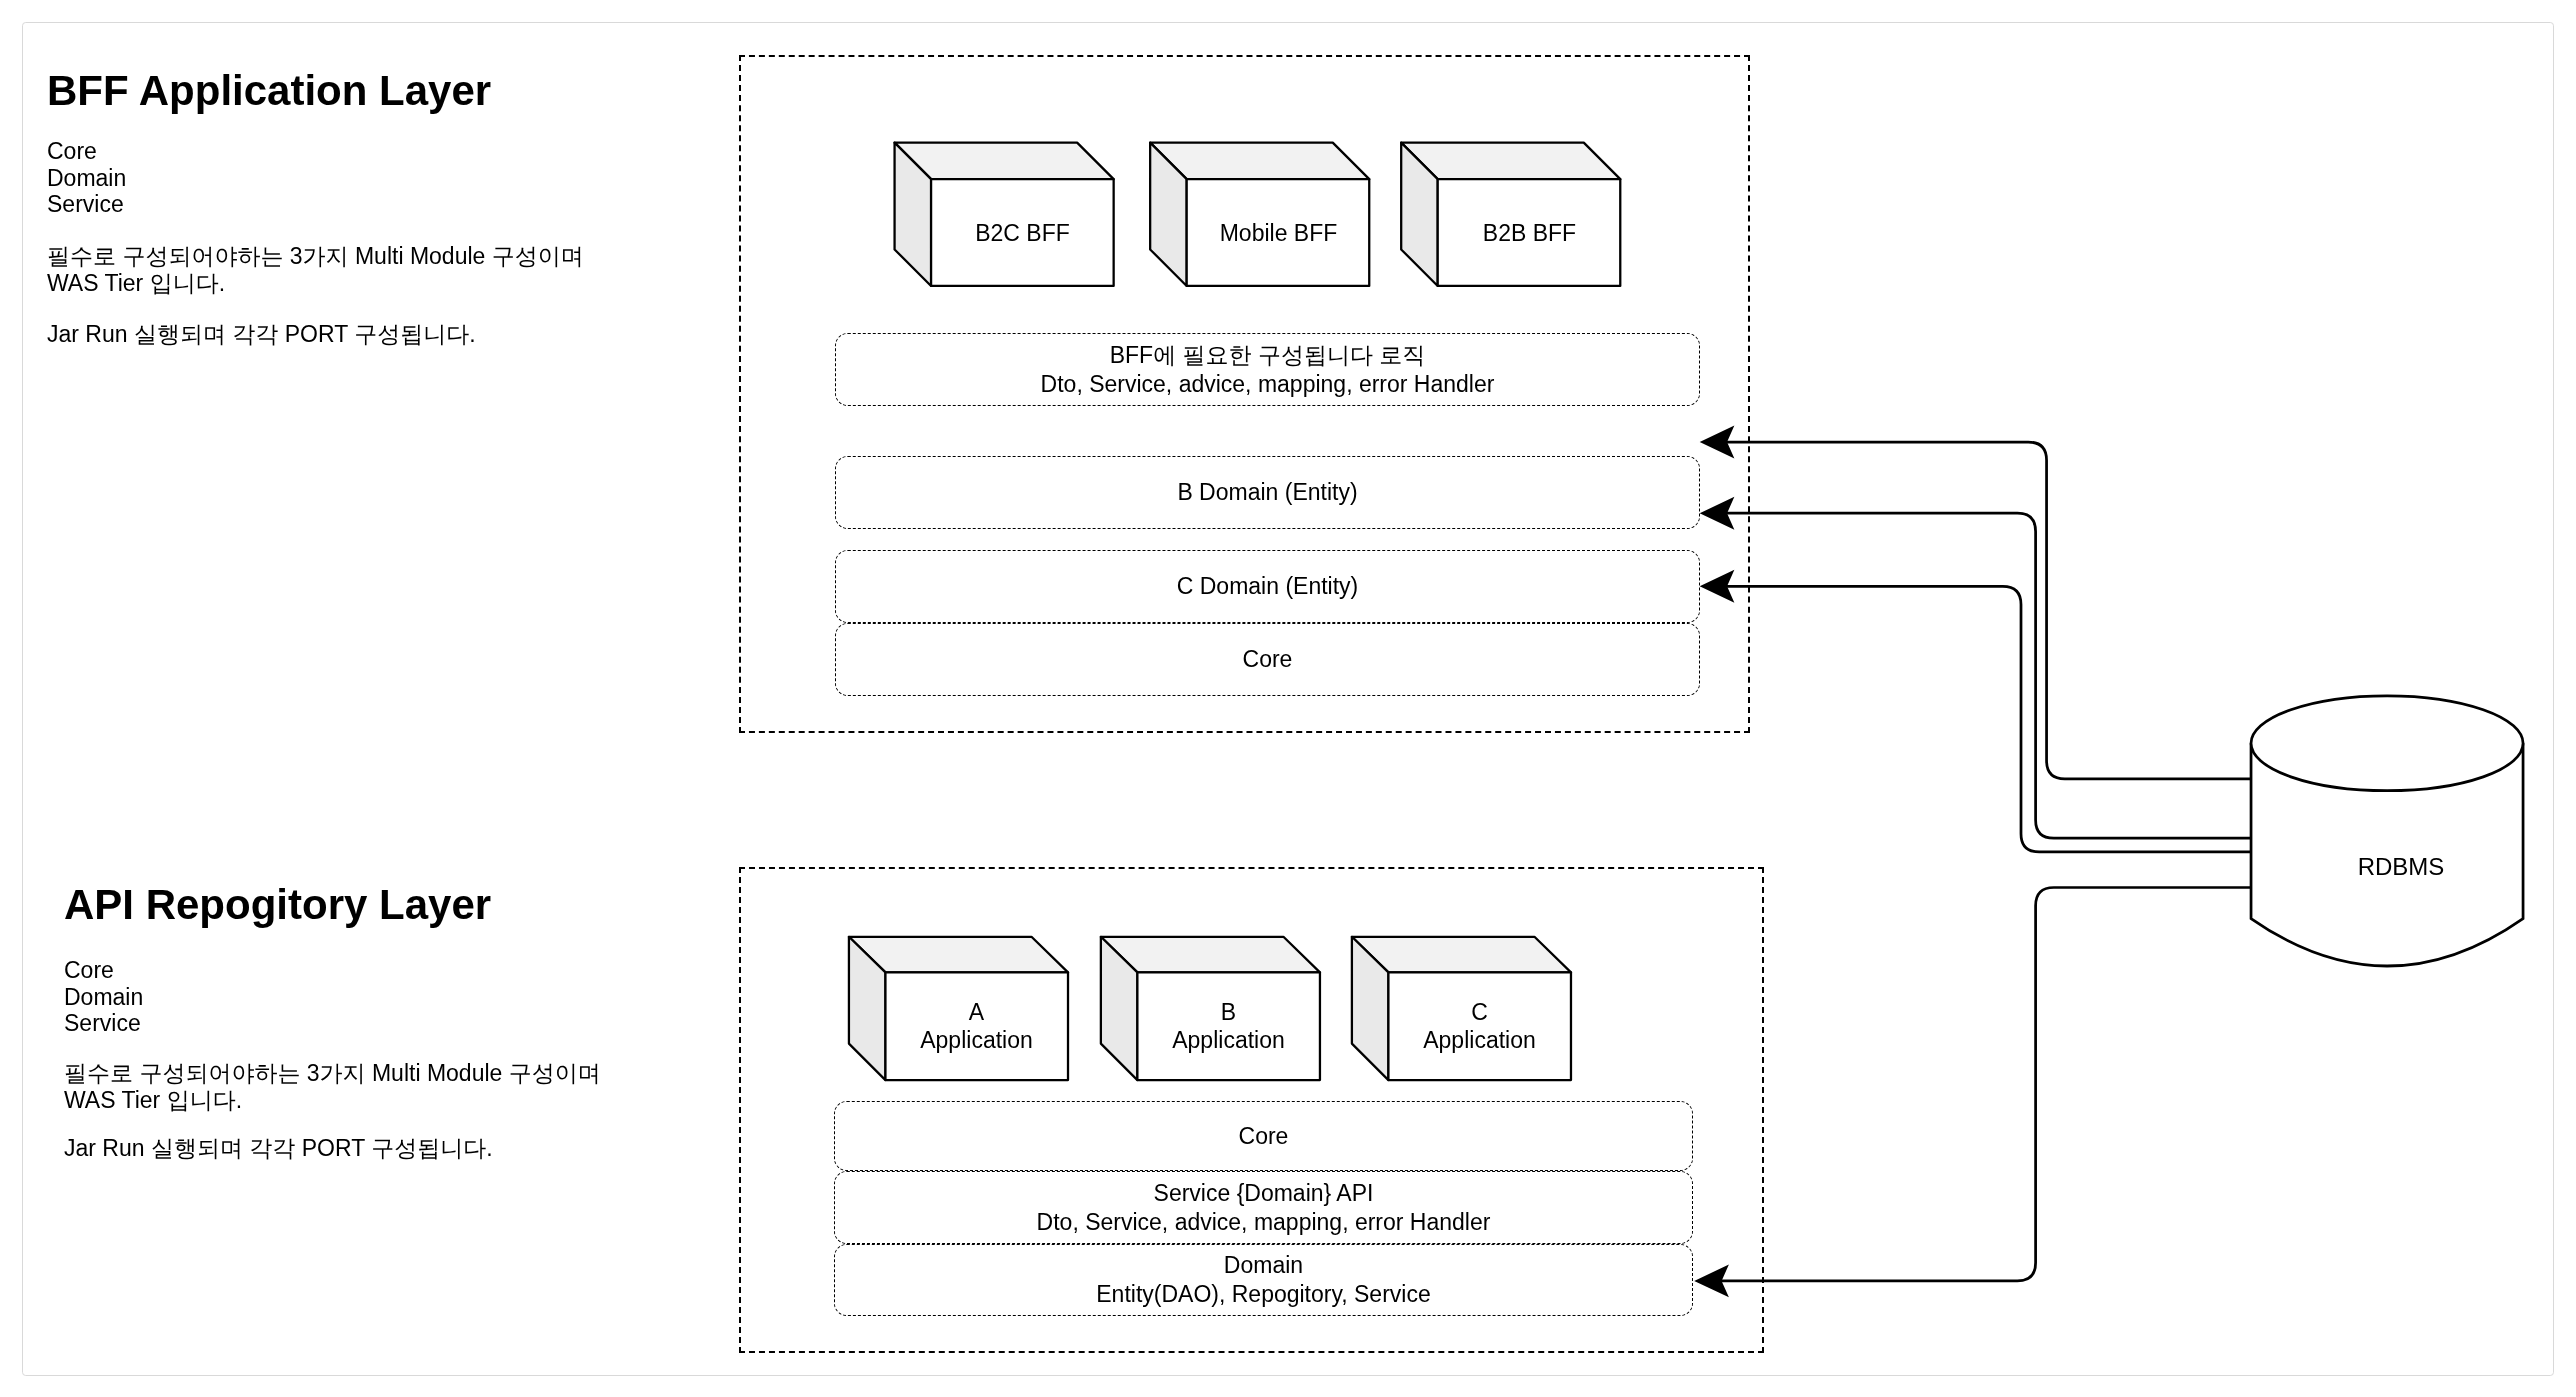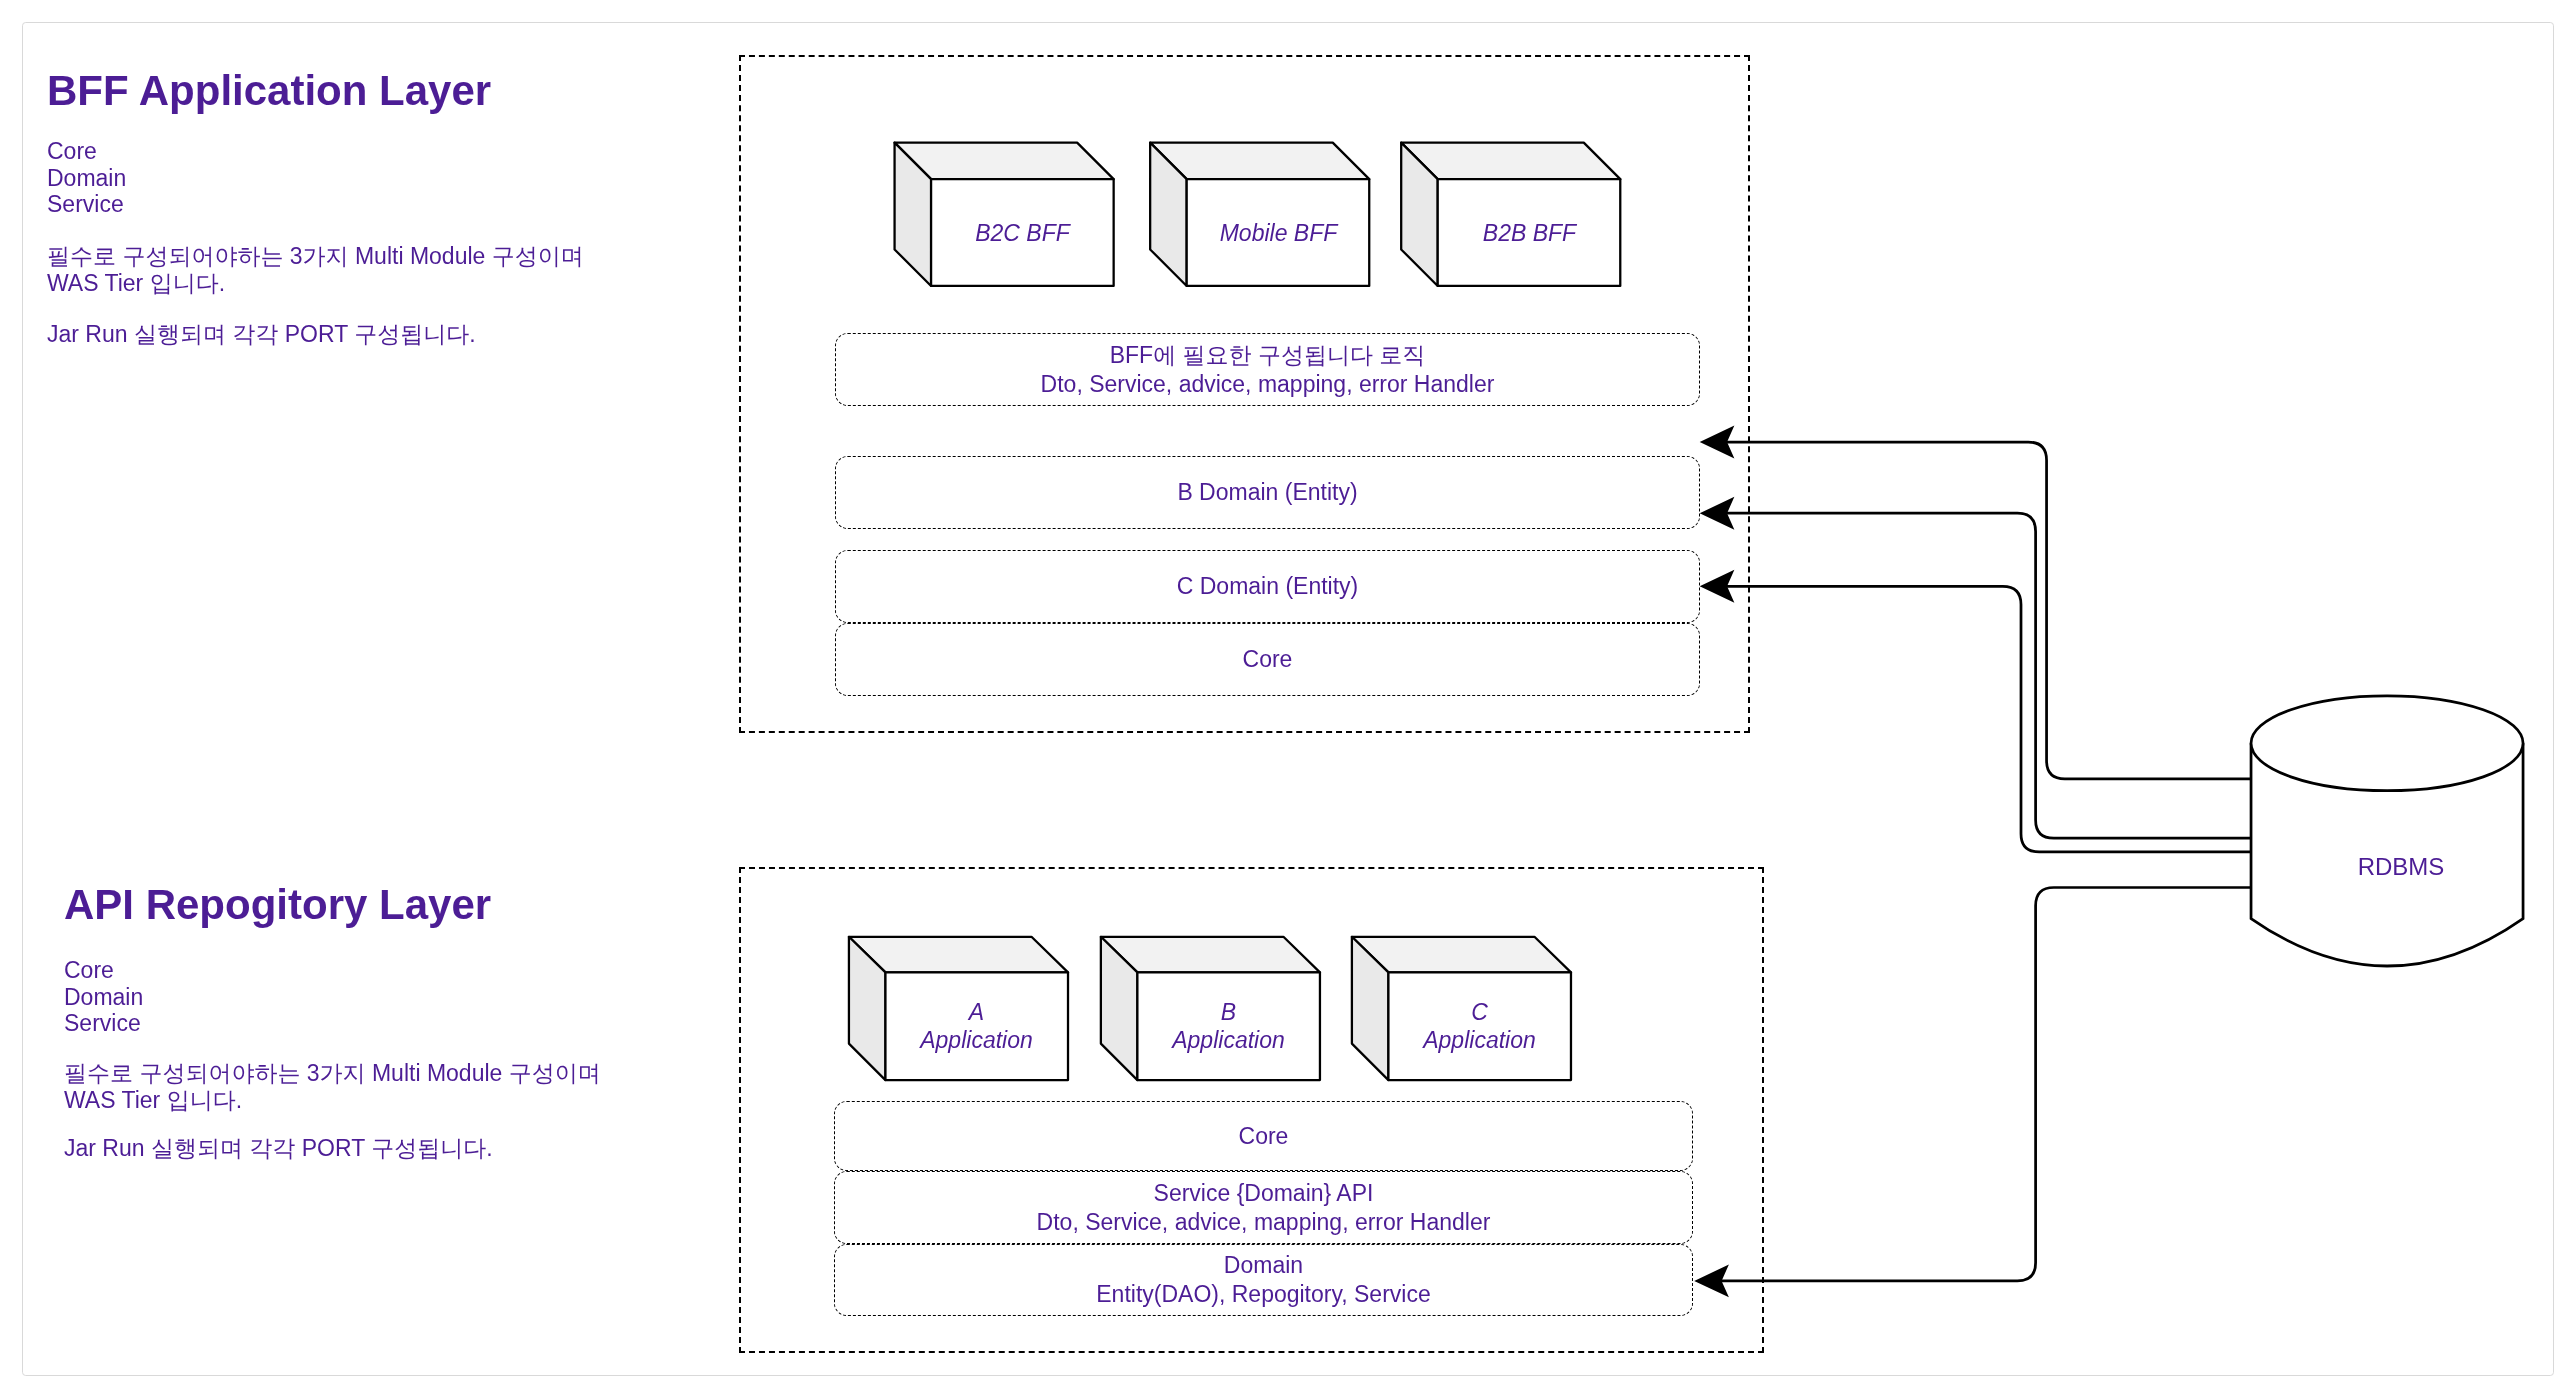--- a/index.html
+++ b/index.html
@@ -1,29 +1,29 @@
 <!DOCTYPE html>
 <html style="font-size:14.6px"><head>
 <meta charset="utf-8">
 <style>
   html,body{margin:0;padding:0;background:#ffffff;}
   .page{position:relative;width:2576px;height:1398px;background:#ffffff;overflow:hidden;
-        font-family:"Liberation Sans","DejaVu Sans",sans-serif;color:#4c1d95;}
+        font-family:"Liberation Sans","DejaVu Sans",sans-serif;color:#000000;}
   .abs{position:absolute;}
   .frame{position:absolute;inset:22px;border:1.8px solid #d9d9d9;border-radius:3.7px;}
   .h-title{font-size:42px;font-weight:bold;line-height:46px;white-space:nowrap;}
   .body-block{font-size:23px;line-height:26.5px;white-space:nowrap;}
   .body-block.kr{line-height:27px;}
   .dashed-container{border:2.7px dashed #000;}
   .row{left:835px;width:865px;border:1.8px dashed #000;border-radius:12.8px;background:#fff;
        display:flex;flex-direction:column;align-items:center;justify-content:center;
        font-size:23px;line-height:29px;text-align:center;box-sizing:border-box;}
   .row.api{left:834px;width:859px;}
   .boxlabel{display:flex;flex-direction:column;align-items:center;justify-content:center;
-            font-size:23px;line-height:28px;text-align:center;font-style:italic;}
+            font-size:23px;line-height:28px;text-align:center;}
   .dblabel{display:flex;align-items:center;justify-content:center;font-size:24px;}
   svg.overlay{position:absolute;left:0;top:0;z-index:5;pointer-events:none;}
   .z2{z-index:2;}
 </style>
 </head>
 <body>
 
 <div class="page">
 
   <div class="frame"></div>

